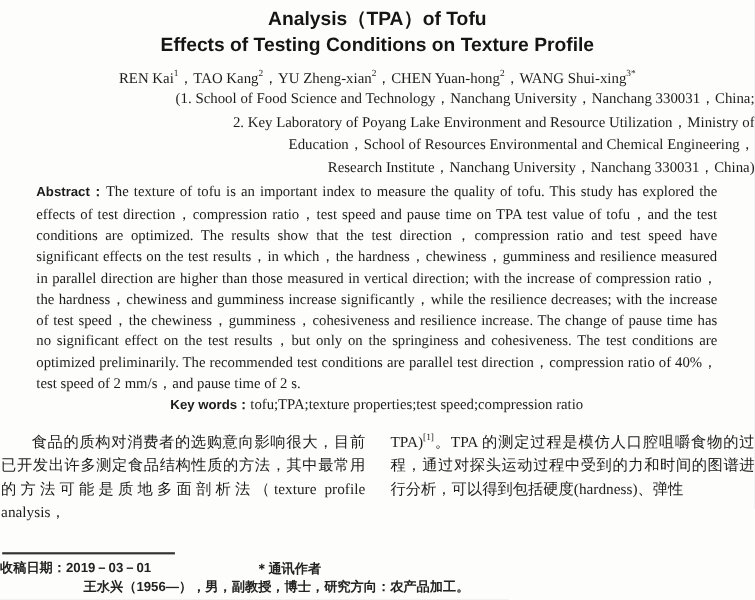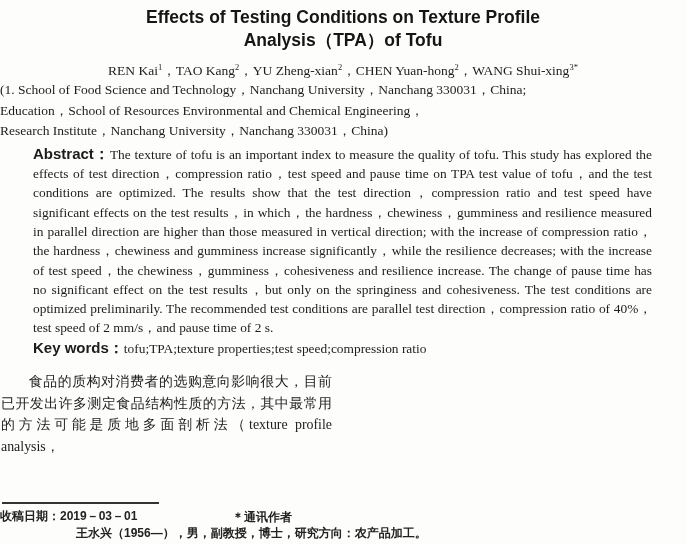--- a/index.html
+++ b/index.html
@@ -19,32 +19,32 @@
     font-size:17.5px;font-weight:bold;line-height:23px;color:#151515;
   }
   .title .tl{display:block;}
   .authors{
     margin-top:10px;
     text-align:center;
     font-size:13.5px;line-height:18px;
   }
   .authors sup{font-size:8.5px;vertical-align:super;line-height:0;}
   .affils{
-    text-align:left;
+    text-align:right;
     font-size:13.5px;line-height:20.6px;
   }
   .abstract,.keywords{
     margin:2px 34px 0 33px;
     font-size:13.4px;line-height:19.3px;
     text-align:justify;
   }
-  .keywords{margin-top:0;text-align:left;}
+  .keywords{margin-top:0;text-align:center;}
   .lab{
     font-family:"Liberation Sans","DejaVu Sans",sans-serif;
-    font-weight:bold;font-size:15px;
+    font-weight:bold;font-size:12px;
   }
   .cols{
     display:flex;
     gap:23px;
     margin:13px 0 0 1px;
   }
   .col{
     margin:0;
     width:331px;
     font-size:13.9px;line-height:21.6px;
@@ -65,40 +65,42 @@
   .fline{position:relative;line-height:17.6px;white-space:nowrap;}
   .corr{position:absolute;left:232px;top:1px;}
   .bio2{padding-left:76px;}
 </style>
 </head>
 <body>
 
 <div class="page">
 
   <h1 class="title">
+    <span class="tl">Analysis（TPA）of Tofu</span>
     <span class="tl">Effects of Testing Conditions on Texture Profile</span>
-    <span class="tl">Analysis（TPA）of Tofu</span>
   </h1>
 
   <div class="authors">
     <span class="author"><span>REN Kai</span><sup>1</sup><span>，</span></span><span class="author"><span>TAO Kang</span><sup>2</sup><span>，</span></span><span class="author"><span>YU Zheng-xian</span><sup>2</sup><span>，</span></span><span class="author"><span>CHEN Yuan-hong</span><sup>2</sup><span>，</span></span><span class="author"><span>WANG Shui-xing</span><sup>3*</sup><span></span></span>
   </div>
 
   <div class="affils">
     <div>(1. School of Food Science and Technology，Nanchang University，Nanchang 330031，China;</div>
+    <div>2. Key Laboratory of Poyang Lake Environment and Resource Utilization，Ministry of</div>
     <div>Education，School of Resources Environmental and Chemical Engineering，</div>
     <div>Research Institute，Nanchang University，Nanchang 330031，China)</div>
   </div>
 
   <p class="abstract"><b class="lab">Abstract：</b><span>The texture of tofu is an important index to measure the quality of tofu. This study has explored the effects of test direction，compression ratio，test speed and pause time on TPA test value of tofu，and the test conditions are optimized. The results show that the test direction，compression ratio and test speed have significant effects on the test results，in which，the hardness，chewiness，gumminess and resilience measured in parallel direction are higher than those measured in vertical direction; with the increase of compression ratio，the hardness，chewiness and gumminess increase significantly，while the resilience decreases; with the increase of test speed，the chewiness，gumminess，cohesiveness and resilience increase. The change of pause time has no significant effect on the test results，but only on the springiness and cohesiveness. The test conditions are optimized preliminarily. The recommended test conditions are parallel test direction，compression ratio of 40%，test speed of 2 mm/s，and pause time of 2 s.</span></p>
 
   <p class="keywords"><b class="lab">Key words：</b><span>tofu;TPA;texture properties;test speed;compression ratio</span></p>
 
   <div class="cols">
     <p class="col indent">食品的质构对消费者的选购意向影响很大，目前已开发出许多测定食品结构性质的方法，其中最常用的方法可能是质地多面剖析法（texture profile analysis，</p>
+    <p class="col"><span>TPA)</span><sup>[1]</sup><span>。TPA 的测定过程是模仿人口腔咀嚼食物的过程，通过对探头运动过程中受到的力和时间的图谱进行分析，可以得到包括硬度(hardness)、弹性</span></p>
   </div>
 
   <div class="footer">
     <div class="rule"></div>
     <div class="fline">
       <span>收稿日期：</span><span>2019－03－01</span>
       <span class="corr">＊通讯作者</span>
     </div>
     <div class="fline bio2">
       <span>王水兴（1956—），男，副教授，博士，研究方向：农产品加工。</span>

